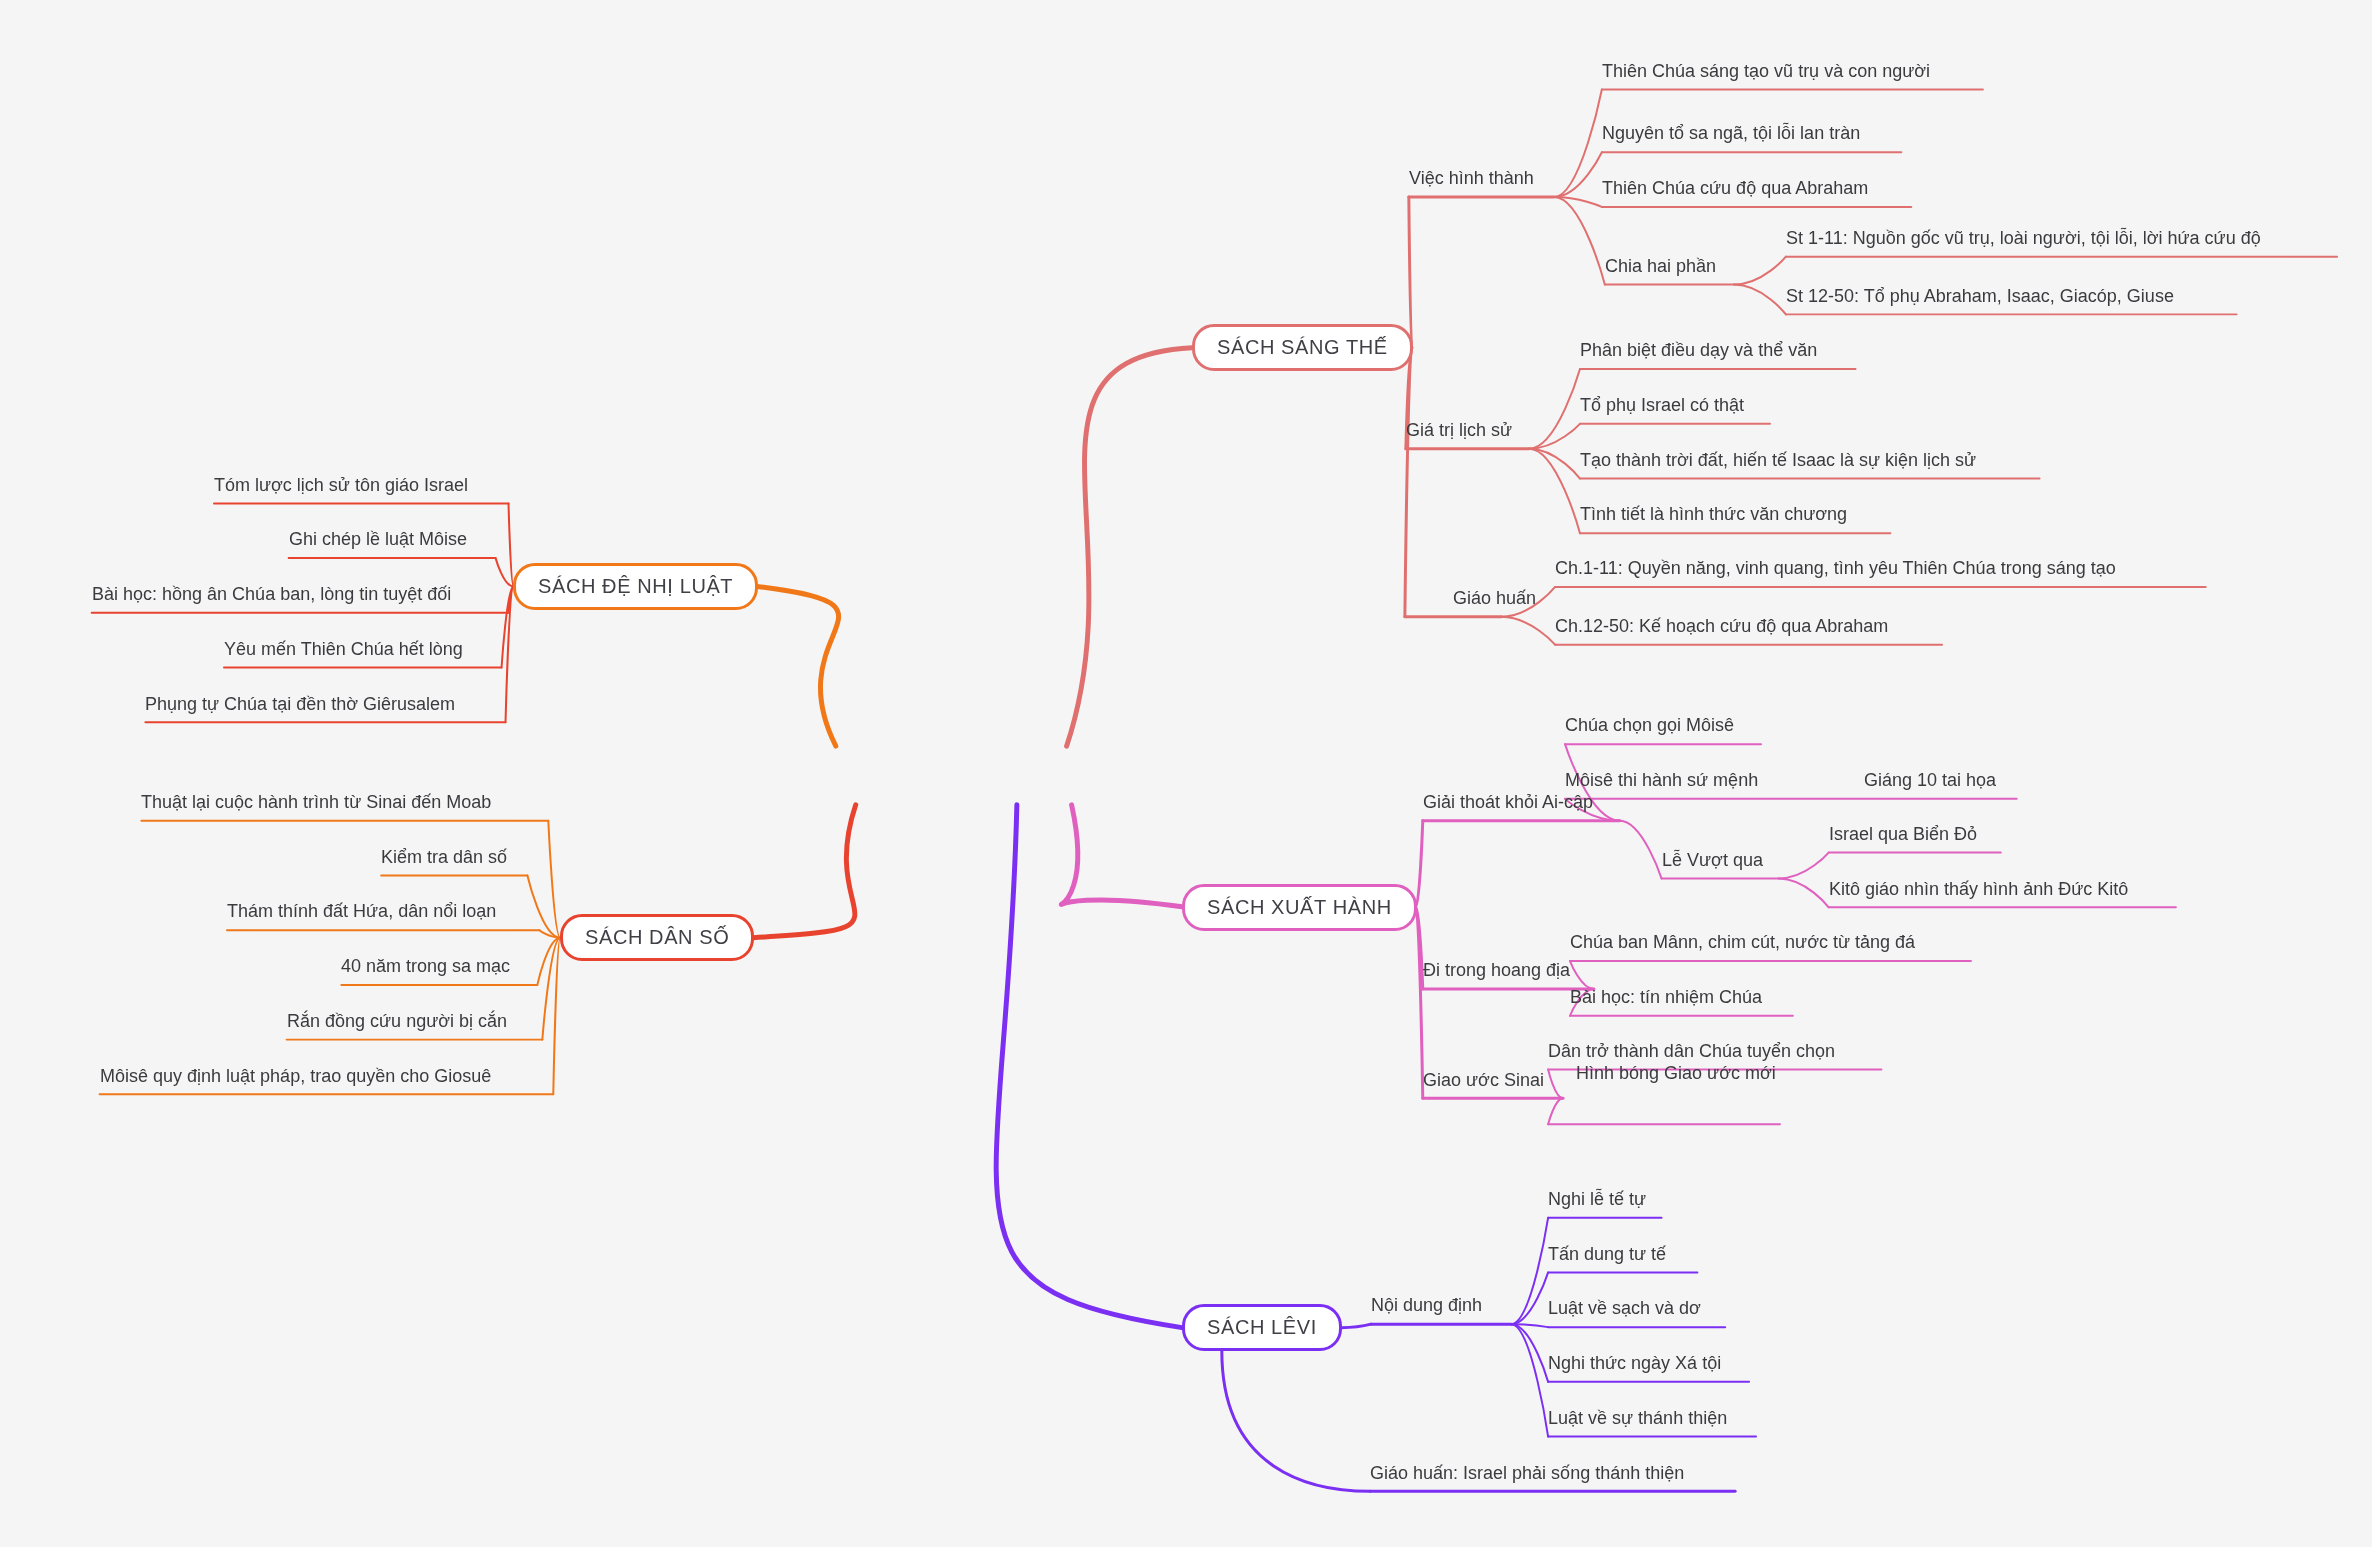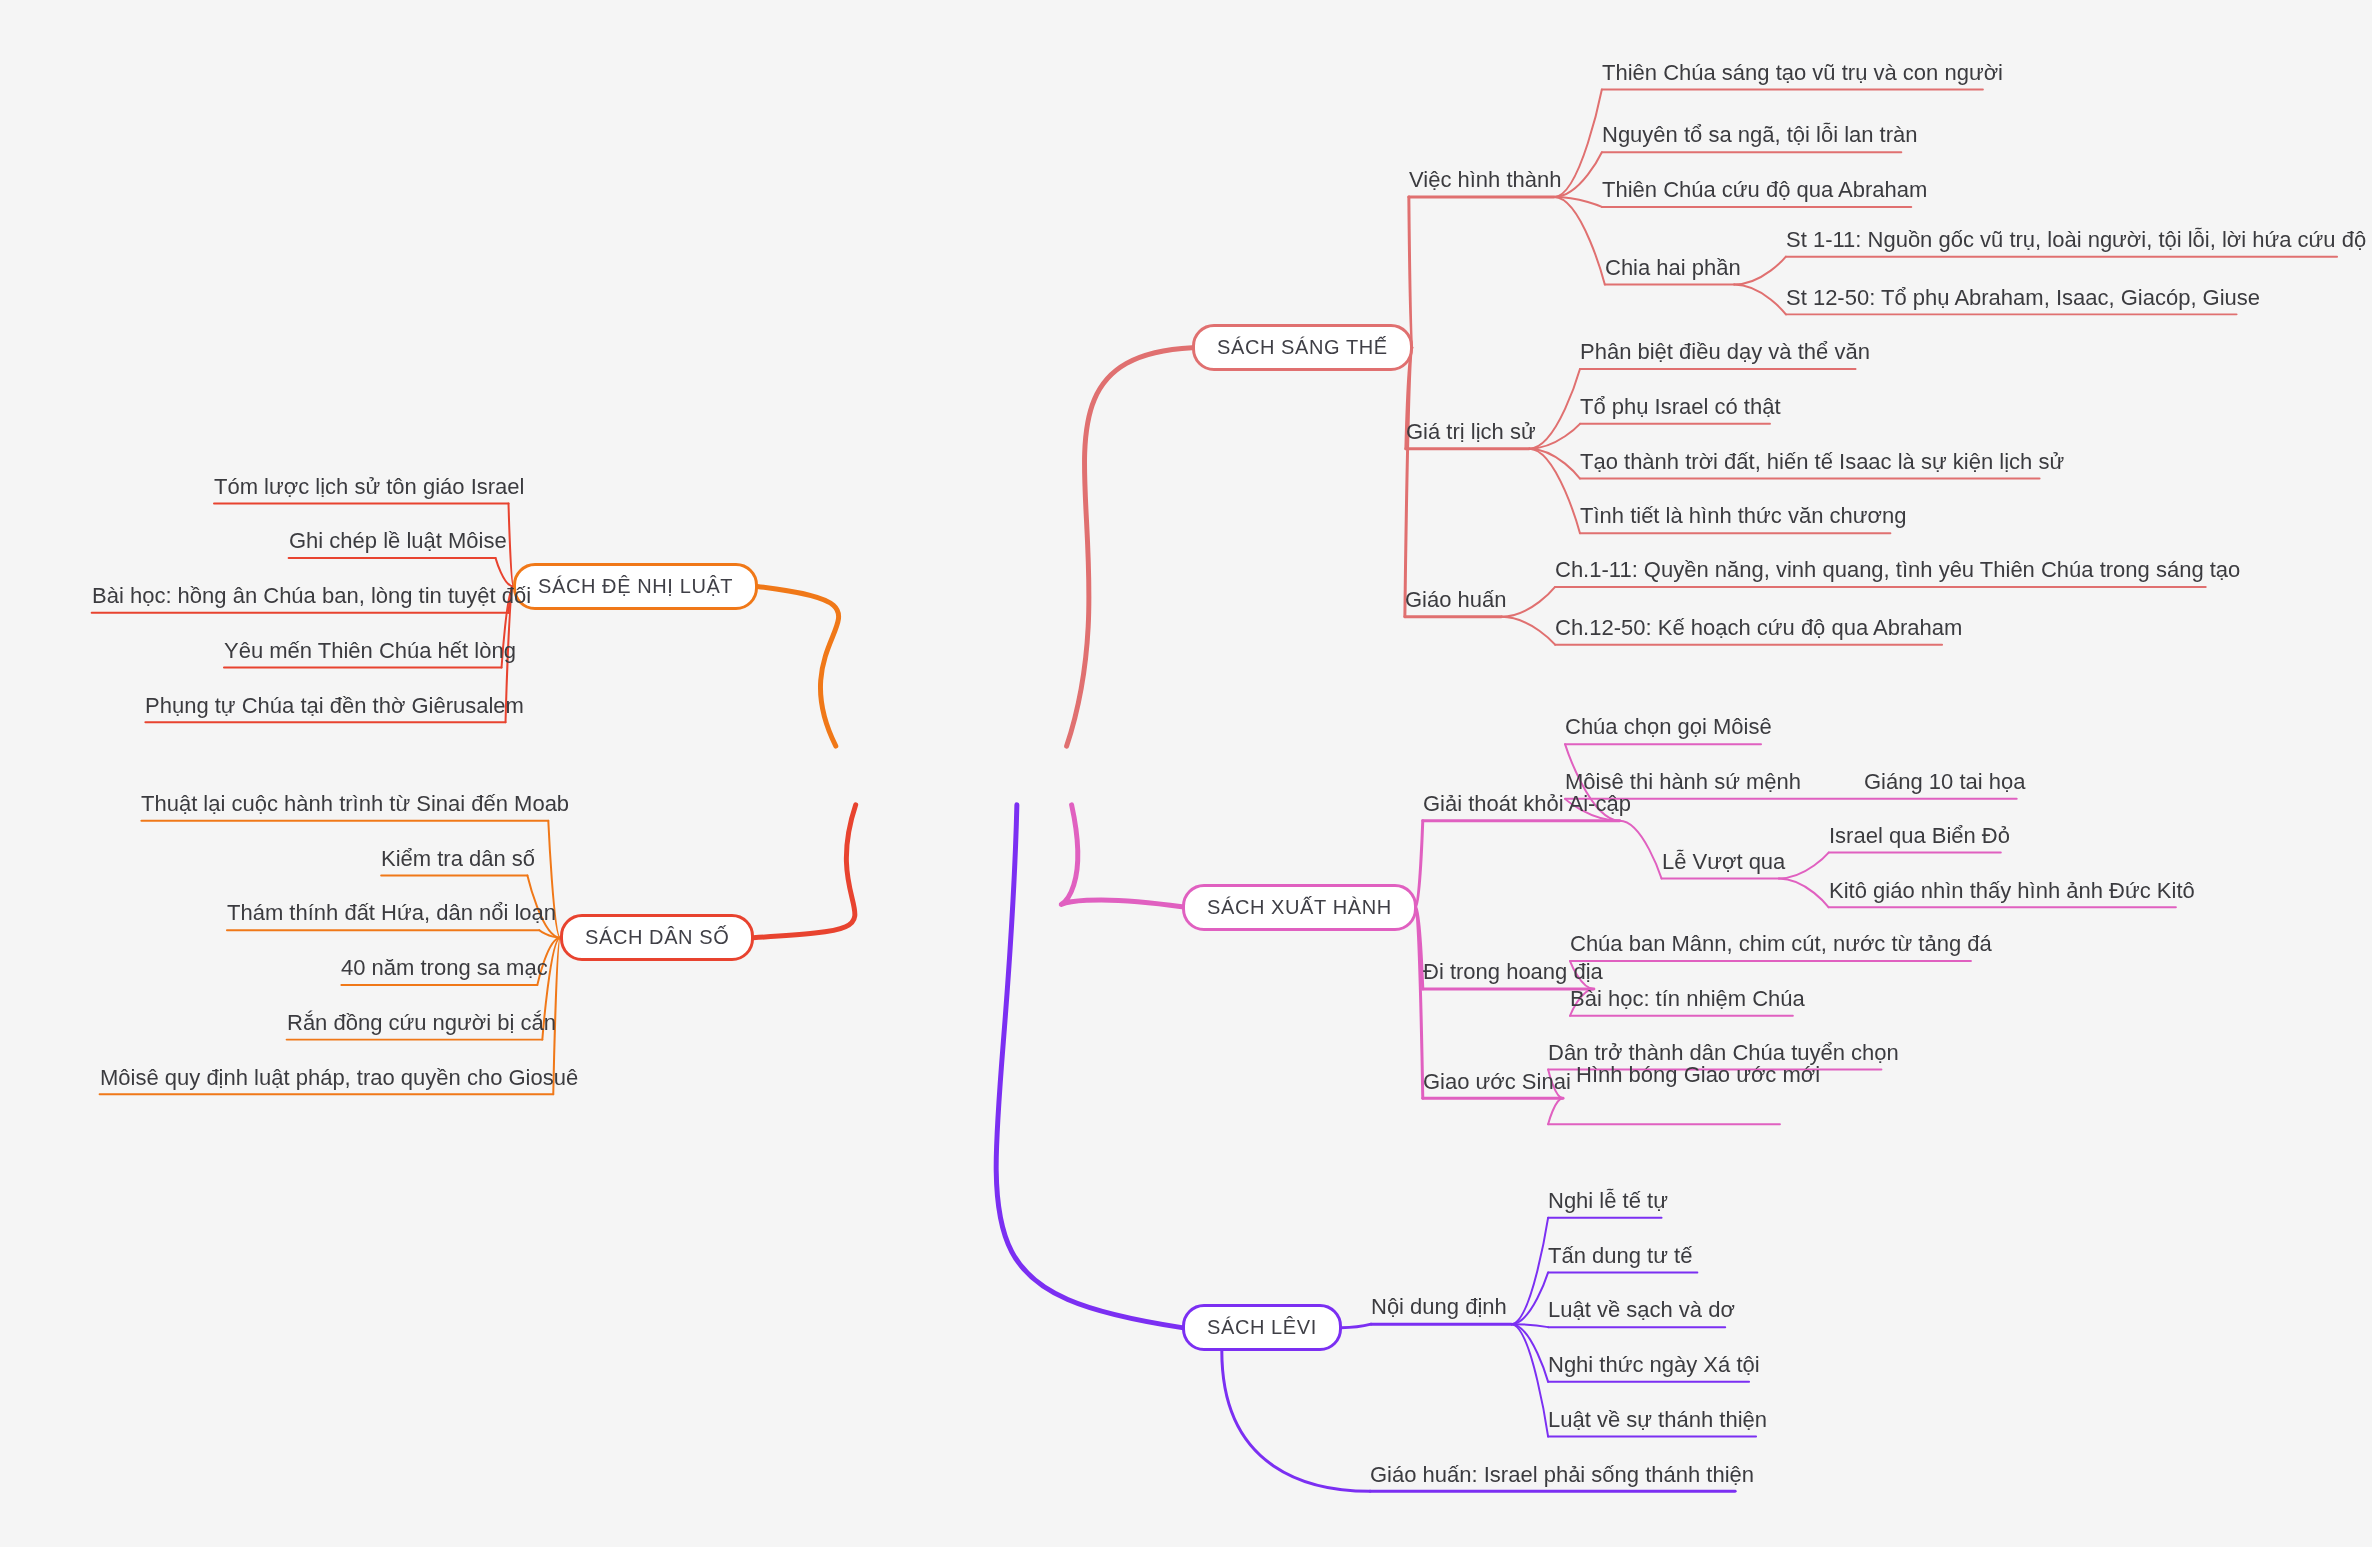--- a/index.html
+++ b/index.html
@@ -40,21 +40,21 @@
     background: #ffffff;
     border-radius: 22px;
     border: 3px solid #e06666;
     font-size: 20px;
     padding: 9px 22px;
     letter-spacing: 0.6px;
     color: #3f3f46;
   }
   
   .leaf {
-    font-size: 22px;
+    font-size: 18px;
     line-height: 1;
     color: #3b3b3f;
     padding-bottom: 7px;
   }
 </style>
 </head>
 <body>
 
 <div id="canvas">
 
@@ -168,21 +168,21 @@
   <div class="node leaf" style="left:1605px; top:257px;">Chia hai phần</div>
   <div class="node leaf" style="left:1786px; top:229px;">St 1-11: Nguồn gốc vũ trụ, loài người, tội lỗi, lời hứa cứu độ</div>
   <div class="node leaf" style="left:1786px; top:287px;">St 12-50: Tổ phụ Abraham, Isaac, Giacóp, Giuse</div>
 
   <div class="node leaf" style="left:1406px; top:421px;">Giá trị lịch sử</div>
   <div class="node leaf" style="left:1580px; top:341px;">Phân biệt điều dạy và thể văn</div>
   <div class="node leaf" style="left:1580px; top:396px;">Tổ phụ Israel có thật</div>
   <div class="node leaf" style="left:1580px; top:451px;">Tạo thành trời đất, hiến tế Isaac là sự kiện lịch sử</div>
   <div class="node leaf" style="left:1580px; top:505px;">Tình tiết là hình thức văn chương</div>
 
-  <div class="node leaf" style="left:1405px; top:589px;">Giáo huấn</div>
+  <div class="node leaf" style="left:1405px; top:589px;padding-left:48px;">Giáo huấn</div>
   <div class="node leaf" style="left:1555px; top:559px;">Ch.1-11: Quyền năng, vinh quang, tình yêu Thiên Chúa trong sáng tạo</div>
   <div class="node leaf" style="left:1555px; top:617px;">Ch.12-50: Kế hoạch cứu độ qua Abraham</div>
 
   <div class="node book" id="b-exodus" style="left: 1182px; top: 884px; border-color: rgb(224, 96, 192);">SÁCH XUẤT HÀNH</div>
 
   <div class="node leaf" style="left:1423px; top:793px;">Giải thoát khỏi Ai-cập</div>
   <div class="node leaf" style="left:1565px; top:716px;">Chúa chọn gọi Môisê</div>
   <div class="node leaf" style="left:1565px; top:771px;">Môisê thi hành sứ mệnh</div>
   <div class="node leaf" style="left:1864px; top:771px;">Giáng 10 tai họa</div>
 

